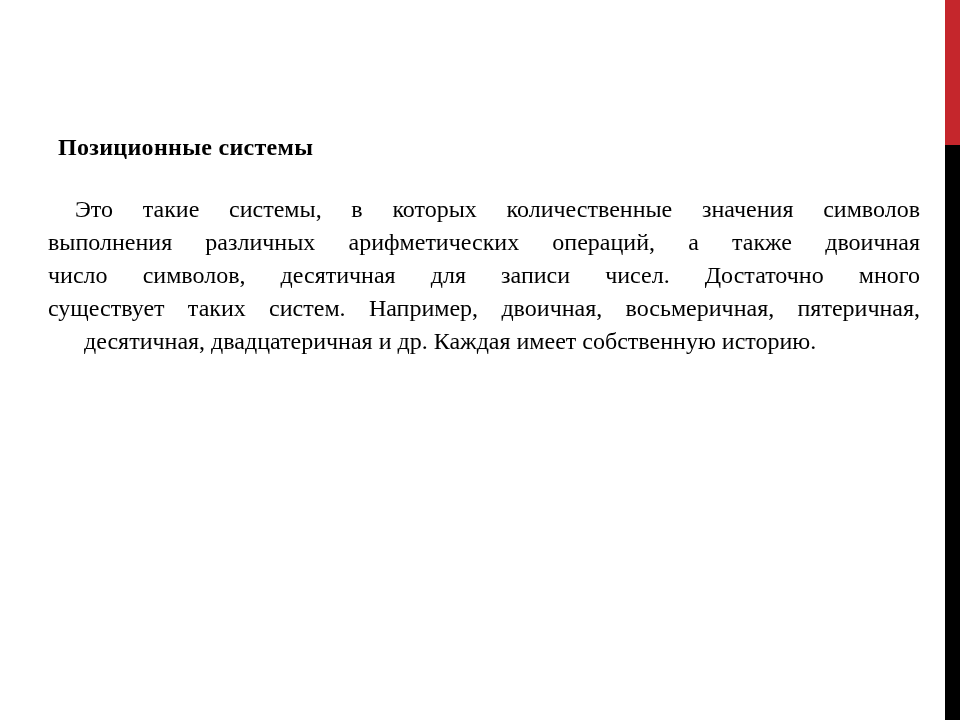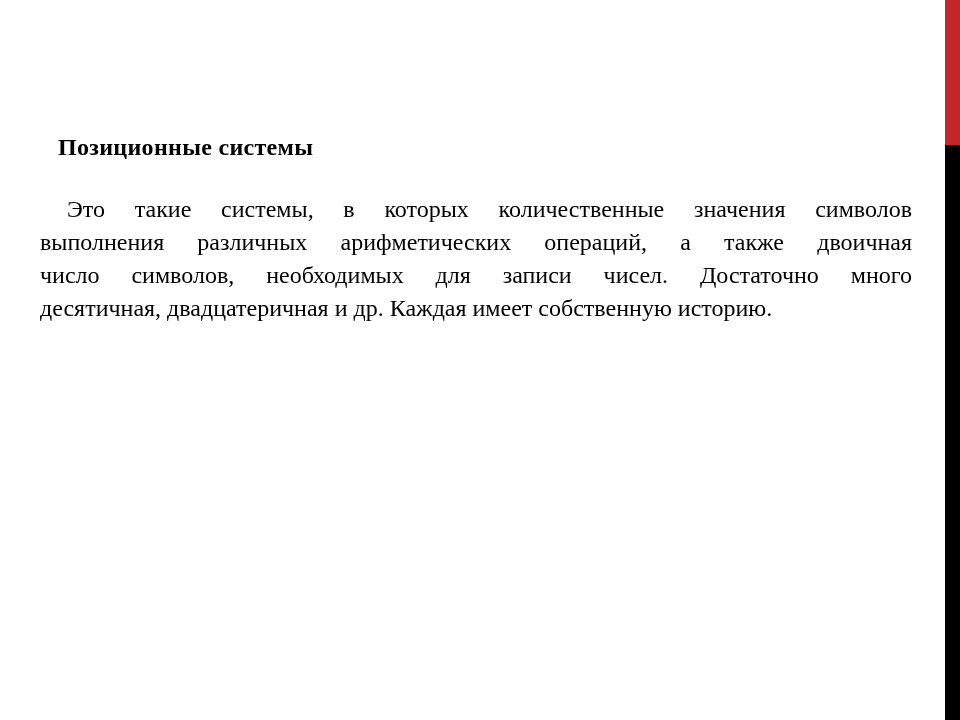--- a/index.html
+++ b/index.html
@@ -26,37 +26,38 @@
       margin: 0;
       font-size: 24px;
       font-weight: bold;
       line-height: 33px;
       color: #000000;
       letter-spacing: 0.3px;
       white-space: nowrap;
     }
     .body-text {
       position: absolute;
-      left: 40px;
+      left: 48px;
       top: 193px;
       width: 872px;
       font-size: 24px;
       line-height: 33px;
       color: #000000;
     }
     .para-line {
       text-align: justify;
       text-align-last: justify;
     }
     .para-line.first-line {
       text-indent: 27px;
     }
     .para-line.last-line {
       text-align: right;
       text-align-last: left;
+      margin-left: 36px;
     }
     .edge-bar {
       position: absolute;
       top: 0;
       right: 0;
       width: 15px;
       height: 720px;
     }
     .edge-red {
       width: 15px;
@@ -72,21 +73,22 @@
 </head>
 <body style="background: rgb(255, 255, 255);">
 
 <div class="slide" style="background: rgb(255, 255, 255);">
 
   <h1 class="slide-title" style="color: rgb(0, 0, 0);">Позиционные системы</h1>
 
   <div class="body-text" style="color: rgb(0, 0, 0);">
     <div class="para-line first-line">Это такие системы, в которых количественные значения символов</div>
     <div class="para-line">выполнения различных арифметических операций, а также двоичная</div>
-    <div class="para-line">число символов, необходимых для записи чисел. Достаточно много</div>
+    <div class="para-line">число символов, десятичная для записи чисел. Достаточно много</div>
+    <div class="para-line">существует таких систем. Например, двоичная, восьмеричная, пятеричная,</div>
     <div class="para-line last-line">десятичная, двадцатеричная и др. Каждая имеет собственную историю.</div>
   </div>
 
   <div class="edge-bar">
     <div class="edge-red" style="background: rgb(197, 38, 44);"></div>
     <div class="edge-black" style="background: rgb(0, 0, 0);"></div>
   </div>
 
 </div>
 

